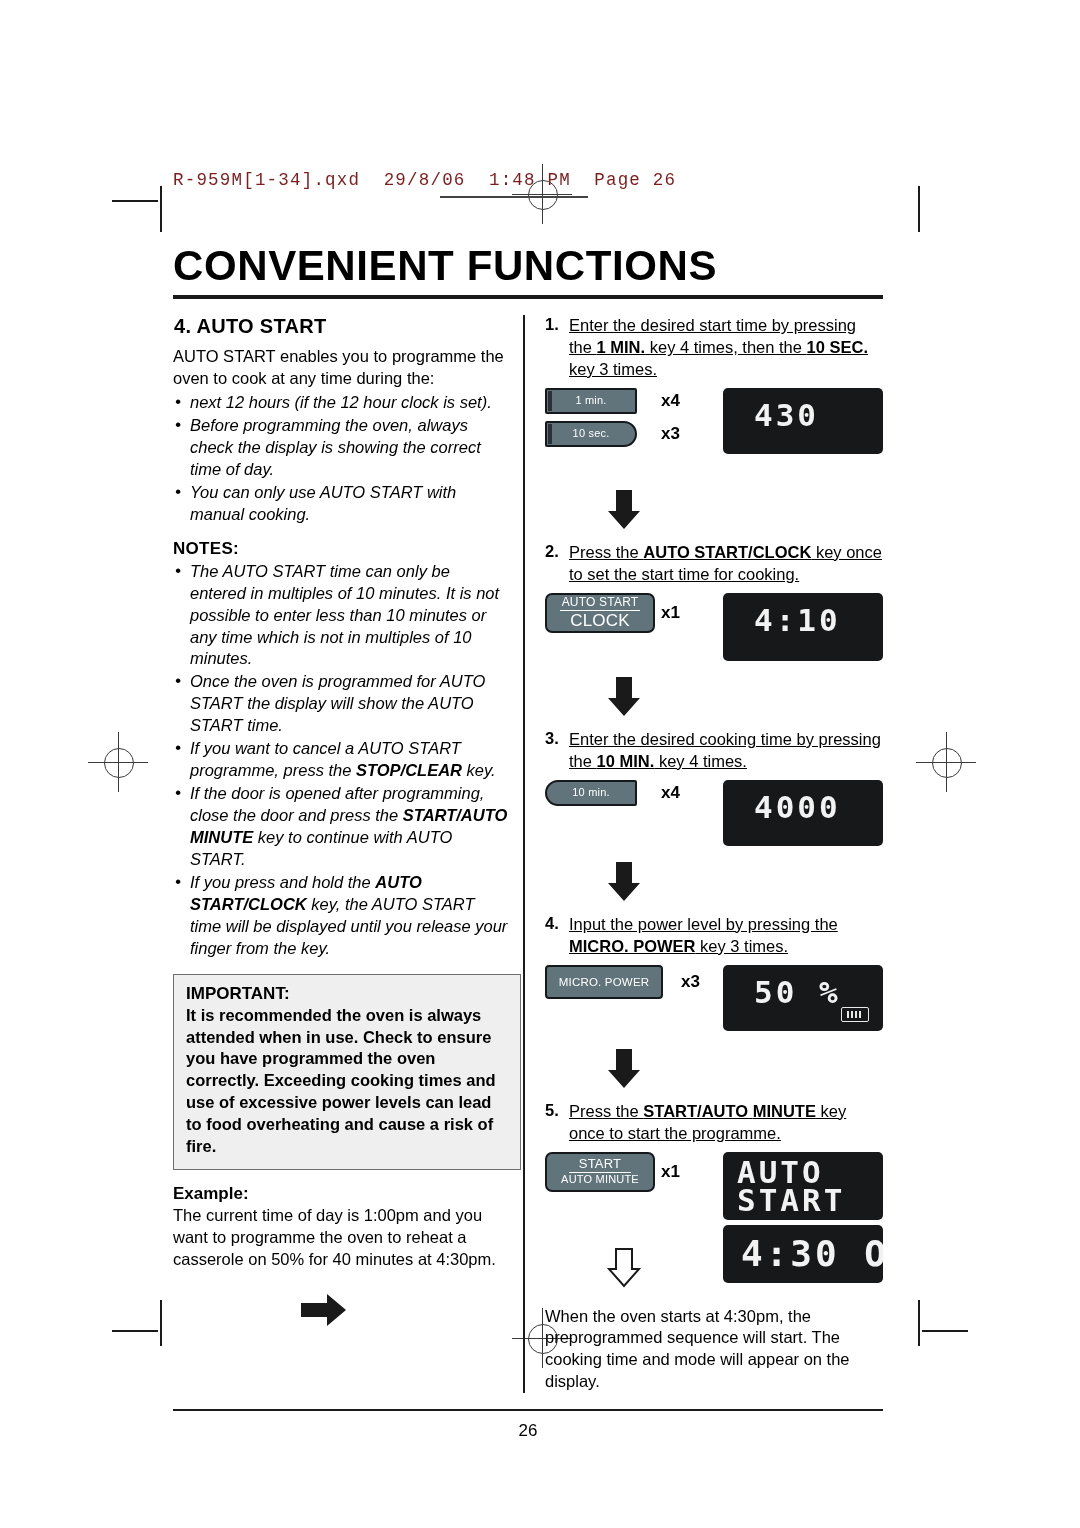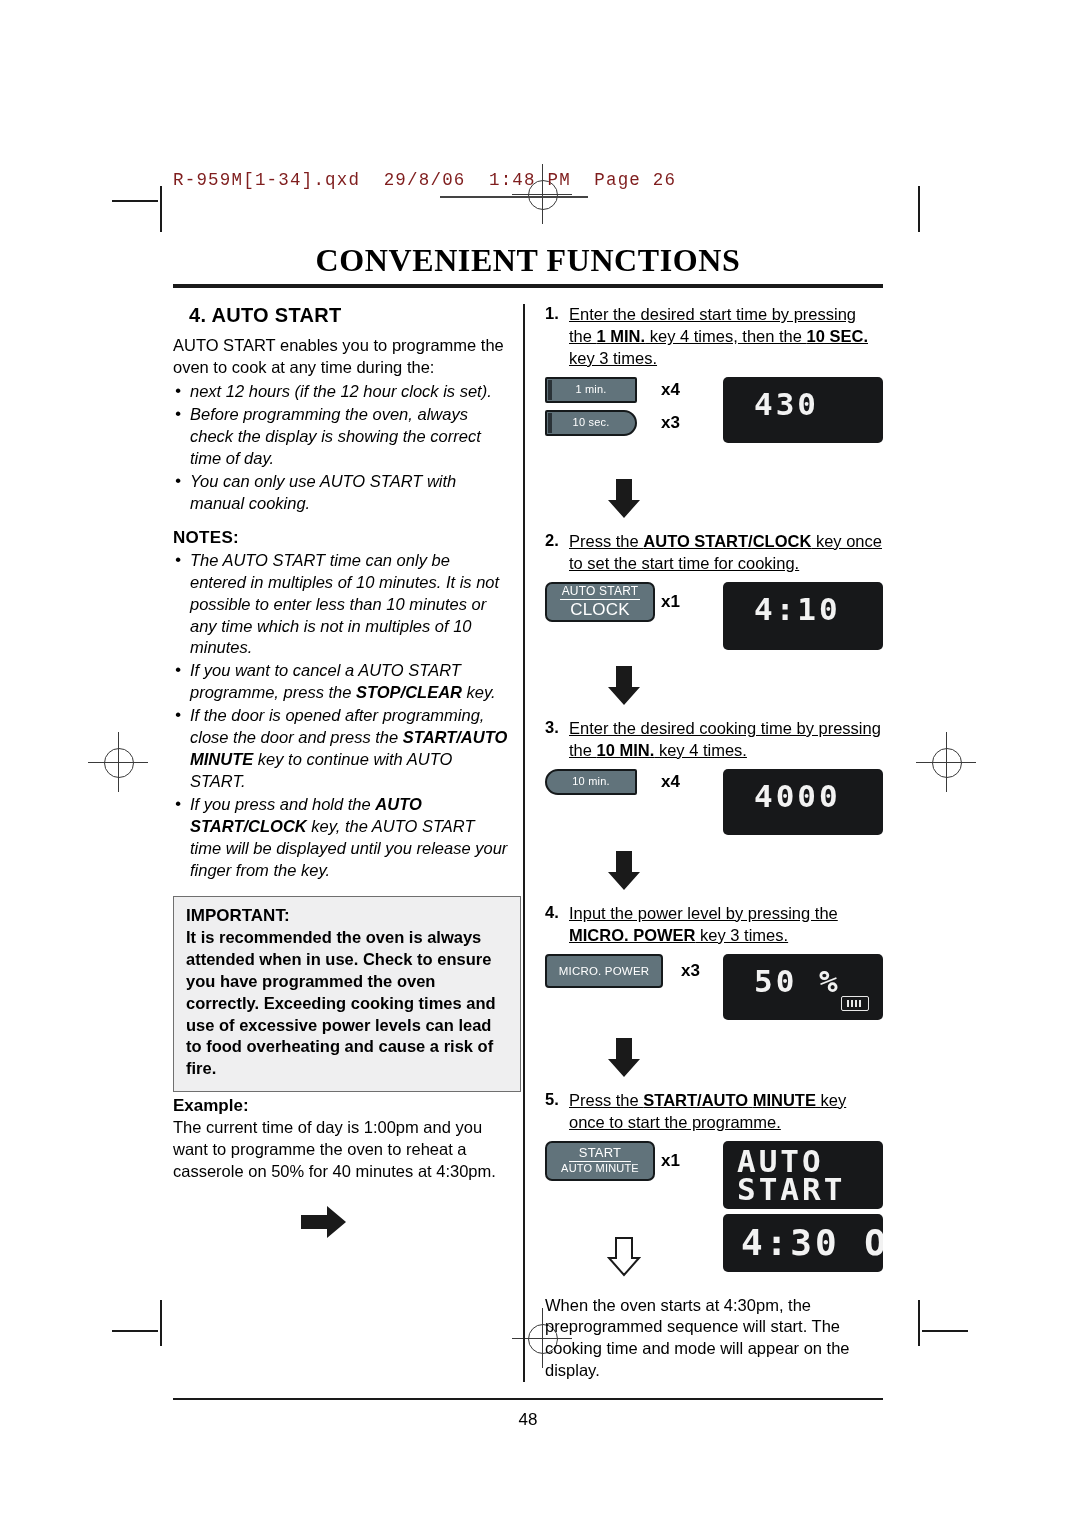--- a/index.html
+++ b/index.html
@@ -21,50 +21,50 @@
     font-family:"Liberation Mono","DejaVu Sans Mono",monospace;
     font-size:17.5px;letter-spacing:1.2px;color:#7f1d1d;white-space:pre;
   }
   .hdr-rule{position:absolute;left:440px;top:196px;width:148px;height:1.5px;background:#444;}
 
   
   .page{position:absolute;left:173px;top:243px;width:710px;}
 
   h1.title{
     margin:0;padding:0 0 0 0;
-    font-size:32px;font-weight:bold;letter-spacing:.6px;
-    text-align:center;line-height:1.1;font-family:Liberation Serif, serif;
+    font-size:42px;font-weight:bold;letter-spacing:.6px;
+    line-height:1.1;
   }
   .title-rule{margin-top:6px;height:4px;background:#1a1a1a;}
 
   .cols{display:flex;margin-top:16px;}
   .colL{width:350px;padding-right:14px;box-sizing:border-box;}
   .colR{width:360px;padding-left:20px;box-sizing:border-box;border-left:2px solid #1a1a1a;}
 
-  h2.sect{margin:0 0 8px 16px;font-size:20px;font-weight:bold;letter-spacing:.3px;}
+  h2.sect{margin:0 0 8px 1px;font-size:20px;font-weight:bold;letter-spacing:.3px;}
 
   p,li{font-size:16.5px;line-height:1.33;margin:0;}
   .para{margin-bottom:2px;}
 
   ul.bl{list-style:none;margin:0 0 0 0;padding:0;font-style:italic;}
   ul.bl li{position:relative;padding-left:17px;margin-bottom:1px;}
   ul.bl li:before{content:"\2022";position:absolute;left:2px;top:-1px;font-size:17px;}
 
   .notes-h{font-size:17px;font-weight:bold;margin:13px 0 2px 0;letter-spacing:.3px;}
 
   b,strong{font-weight:bold;}
 
   .important{
     margin-top:14px;border:1px solid #6f6f6f;background:#efeff0;
     padding:9px 12px 11px 12px;box-sizing:border-box;width:348px;
   }
   .important .ih{font-size:17px;font-weight:bold;margin-bottom:1px;}
   .important .ib{font-size:16.5px;font-weight:bold;line-height:1.33;}
 
-  .ex-h{font-size:17px;font-weight:bold;margin-top:4px;margin-bottom:1px;}
+  .ex-h{font-size:17px;font-weight:bold;margin-top:14px;margin-bottom:1px;}
 
   .arrow-right{margin:22px 0 0 128px;}
 
   
   .step{display:flex;margin-bottom:2px;}
   .step .num{width:24px;flex:none;font-size:16.5px;font-weight:bold;}
   .step .txt{font-size:16.5px;line-height:1.33;text-decoration:underline;}
 
   .keyrow{display:flex;align-items:center;margin:7px 0 0 0;}
   .keycol{width:110px;flex:none;}
@@ -175,20 +175,21 @@
       <ul class="bl">
         <li>next 12 hours (if the 12 hour clock is set).</li>
         <li>Before programming the oven, always check the display is showing the correct time of day.</li>
         <li>You can only use AUTO START with manual cooking.</li>
       </ul>
 
       <div class="notes-h">NOTES:</div>
 
       <ul class="bl">
         <li>The AUTO START time can only be entered in multiples of 10 minutes. It is not possible to enter less than 10 minutes or any time which is not in multiples of 10 minutes.</li>
+        <li>Once the oven is programmed for AUTO START the display will show the AUTO START time.</li>
         <li>If you want to cancel a AUTO START programme, press the <b>STOP/CLEAR</b> key.</li>
         <li>If the door is opened after programming, close the door and press the <b><b>START/AUTO</b> <b>MINUTE</b></b> key to continue with AUTO START.</li>
         <li>If you press and hold the <b>AUTO START/CLOCK</b> key, the AUTO START time will be displayed until you release your finger from the key.</li>
       </ul>
 
       <div class="important">
         <div class="ih">IMPORTANT:</div>
         <div class="ib">It is recommended the oven is always attended when in use. Check to ensure you have programmed the oven correctly. Exceeding cooking times and use of excessive power levels can lead to food overheating and cause a risk of fire.</div>
       </div>
 
@@ -358,15 +359,15 @@
           </svg>
         </div>
       </div>
 
       <p class="closing">When the oven starts at 4:30pm, the preprogrammed sequence will start. The cooking time and mode will appear on the display.</p>
 
     </div>
   </div>
 
   <div class="bottom-rule"></div>
-  <div class="pageno">48</div>
+  <div class="pageno">26</div>
 
 </div>
 
 </body></html>

